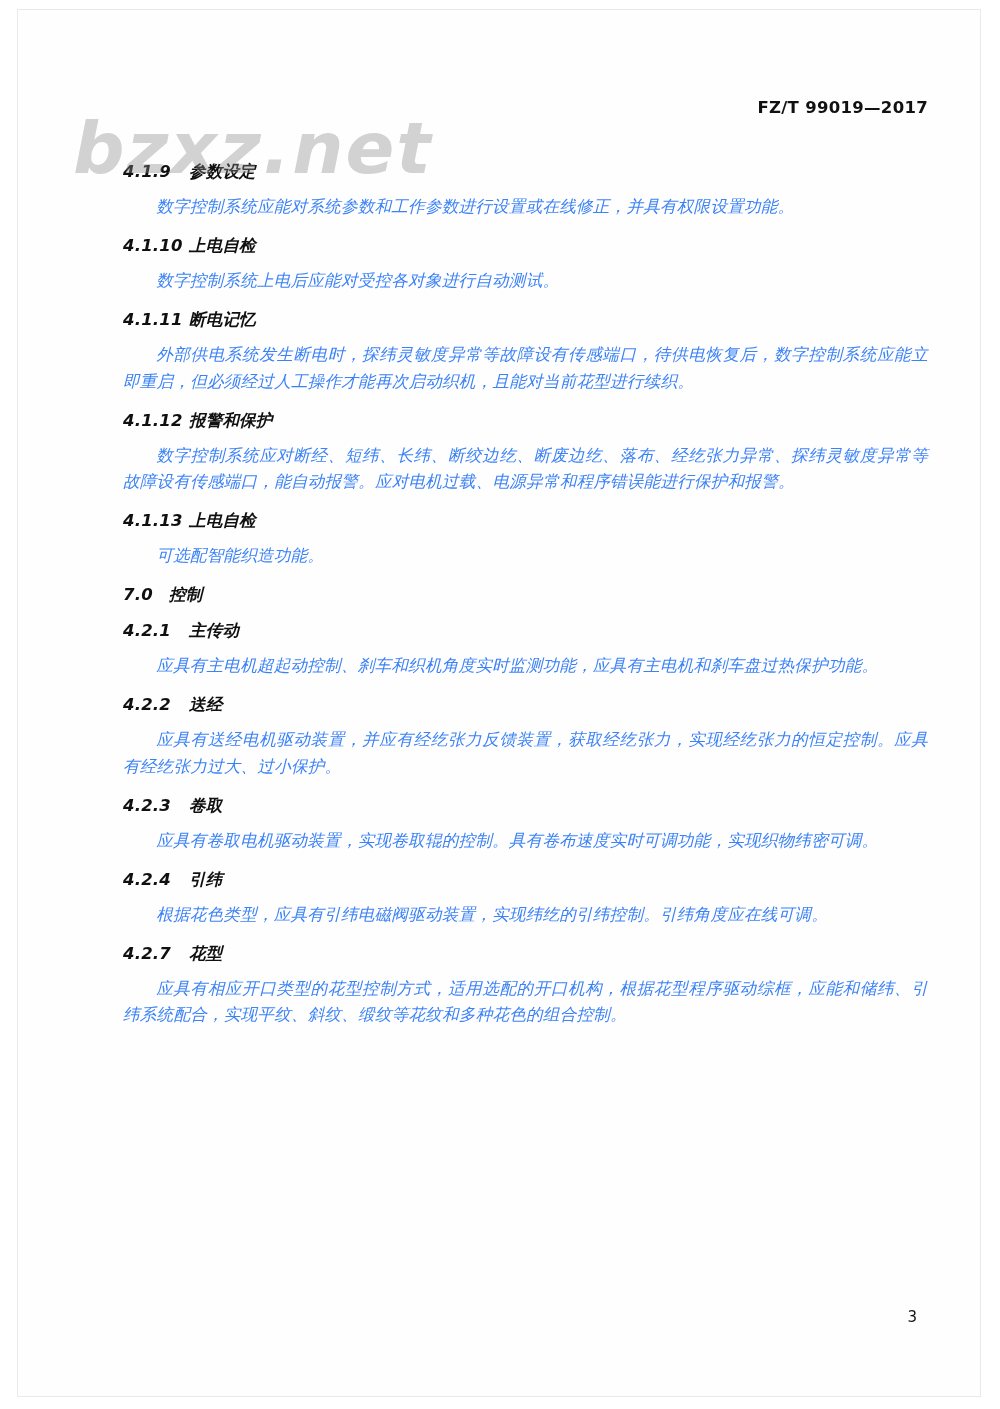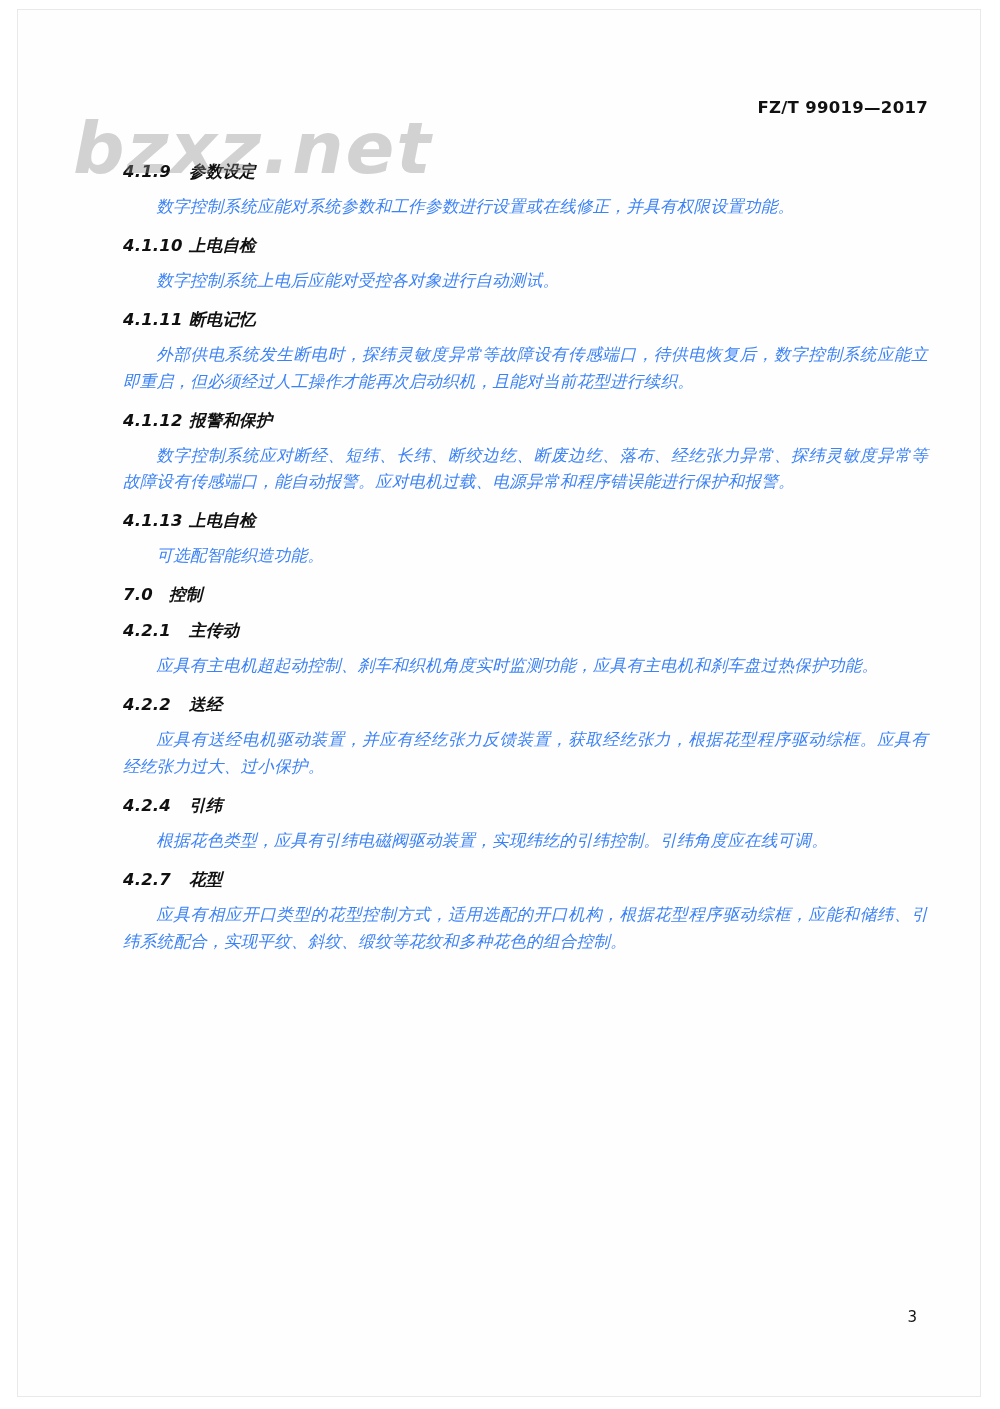--- a/index.html
+++ b/index.html
@@ -133,24 +133,26 @@
         <div class="clause-head lvl2"><span class="num">7.0</span><span>控制</span></div>
       </div>
 
       <div class="clause">
         <div class="clause-head"><span class="num">4.2.1</span><span>主传动</span></div>
         <div class="para">应具有主电机超起动控制、刹车和织机角度实时监测功能，应具有主电机和刹车盘过热保护功能。</div>
       </div>
 
       <div class="clause">
         <div class="clause-head"><span class="num">4.2.2</span><span>送经</span></div>
-        <div class="para">应具有送经电机驱动装置，并应有经纥张力反馈装置，获取经纥张力，根据花型程序驱动综框。应具有经纥张力过大、过小保护。</div>
+        <div class="para">应具有送经电机驱动装置，并应有经纥张力反馈装置，获取经纥张力，实现经纥张力的恒定控制。应具有经纥张力过大、过小保护。</div>
       </div>
 
       <div class="clause">
+        <div class="clause-head"><span class="num">4.2.3</span><span>卷取</span></div>
+        <div class="para">应具有卷取电机驱动装置，实现卷取辊的控制。具有卷布速度实时可调功能，实现织物纬密可调。</div>
       </div>
 
       <div class="clause">
         <div class="clause-head"><span class="num">4.2.4</span><span>引纬</span></div>
         <div class="para">根据花色类型，应具有引纬电磁阀驱动装置，实现纬纥的引纬控制。引纬角度应在线可调。</div>
       </div>
 
 
 
       <div class="clause">

